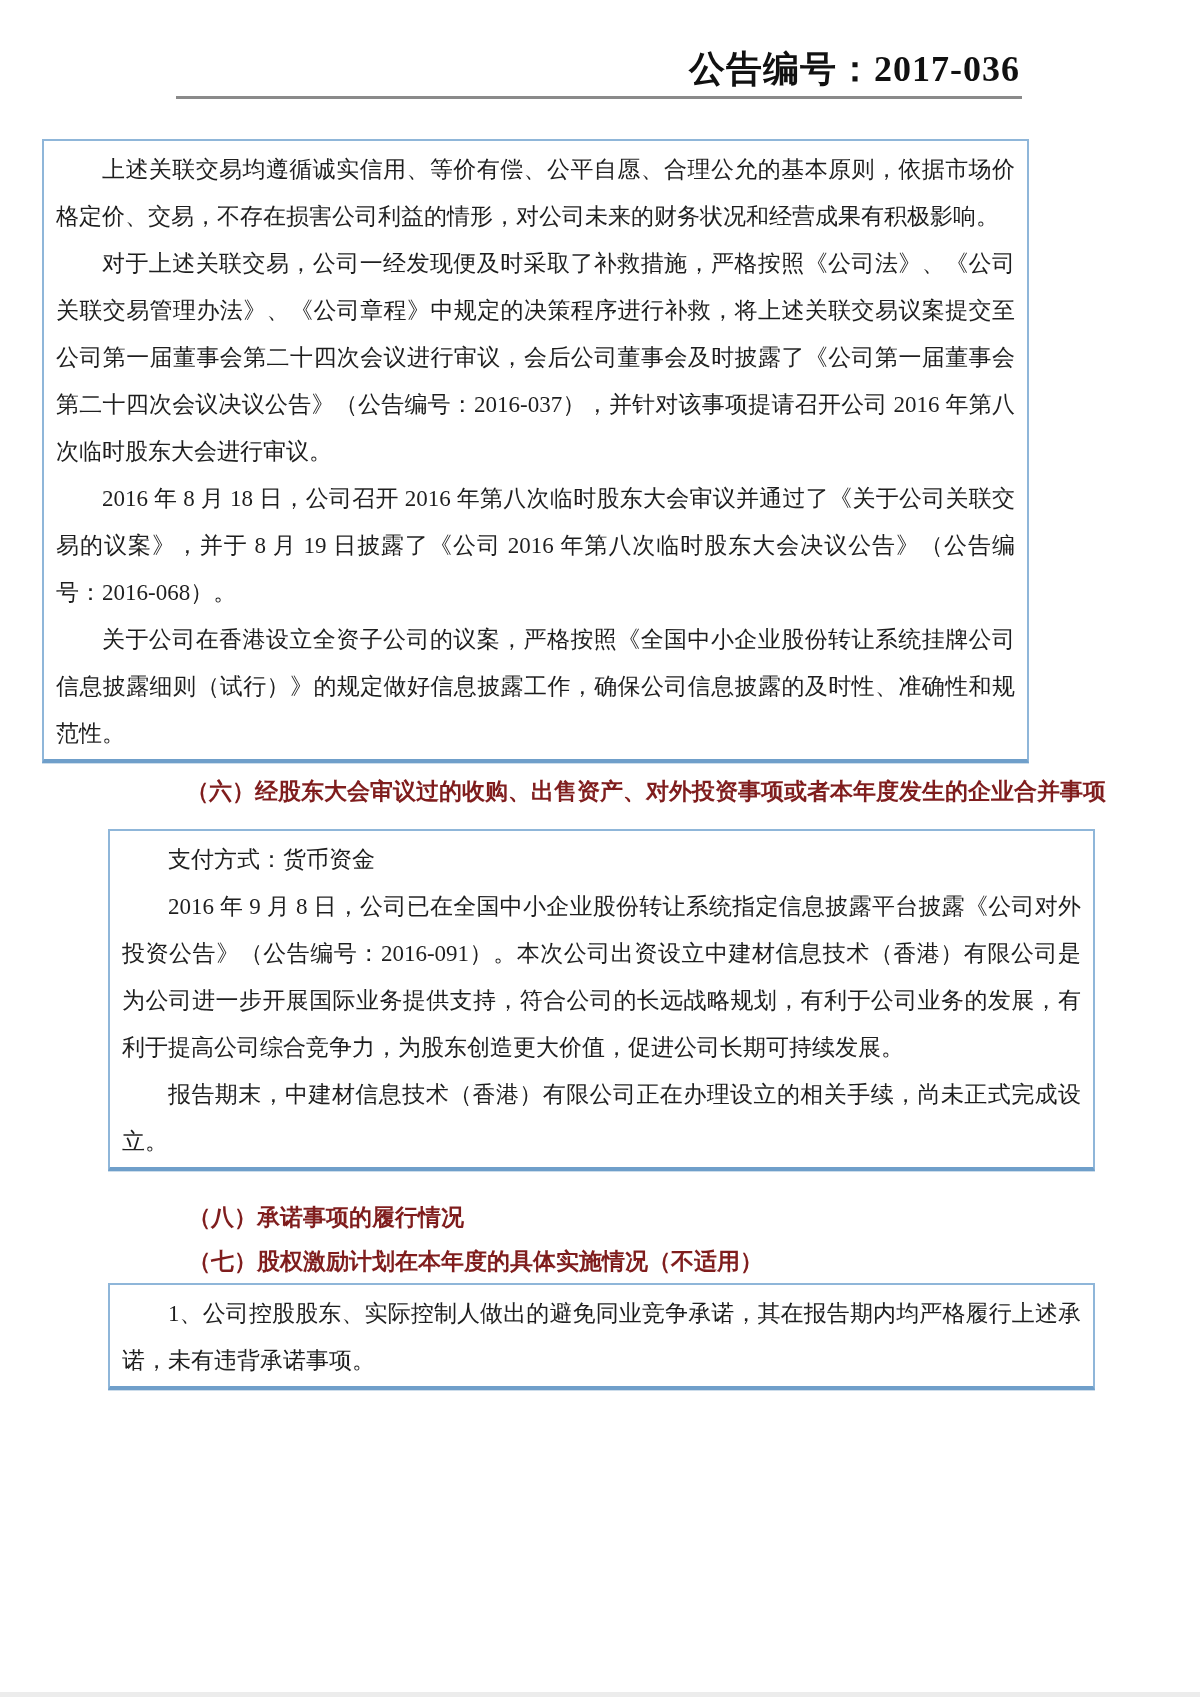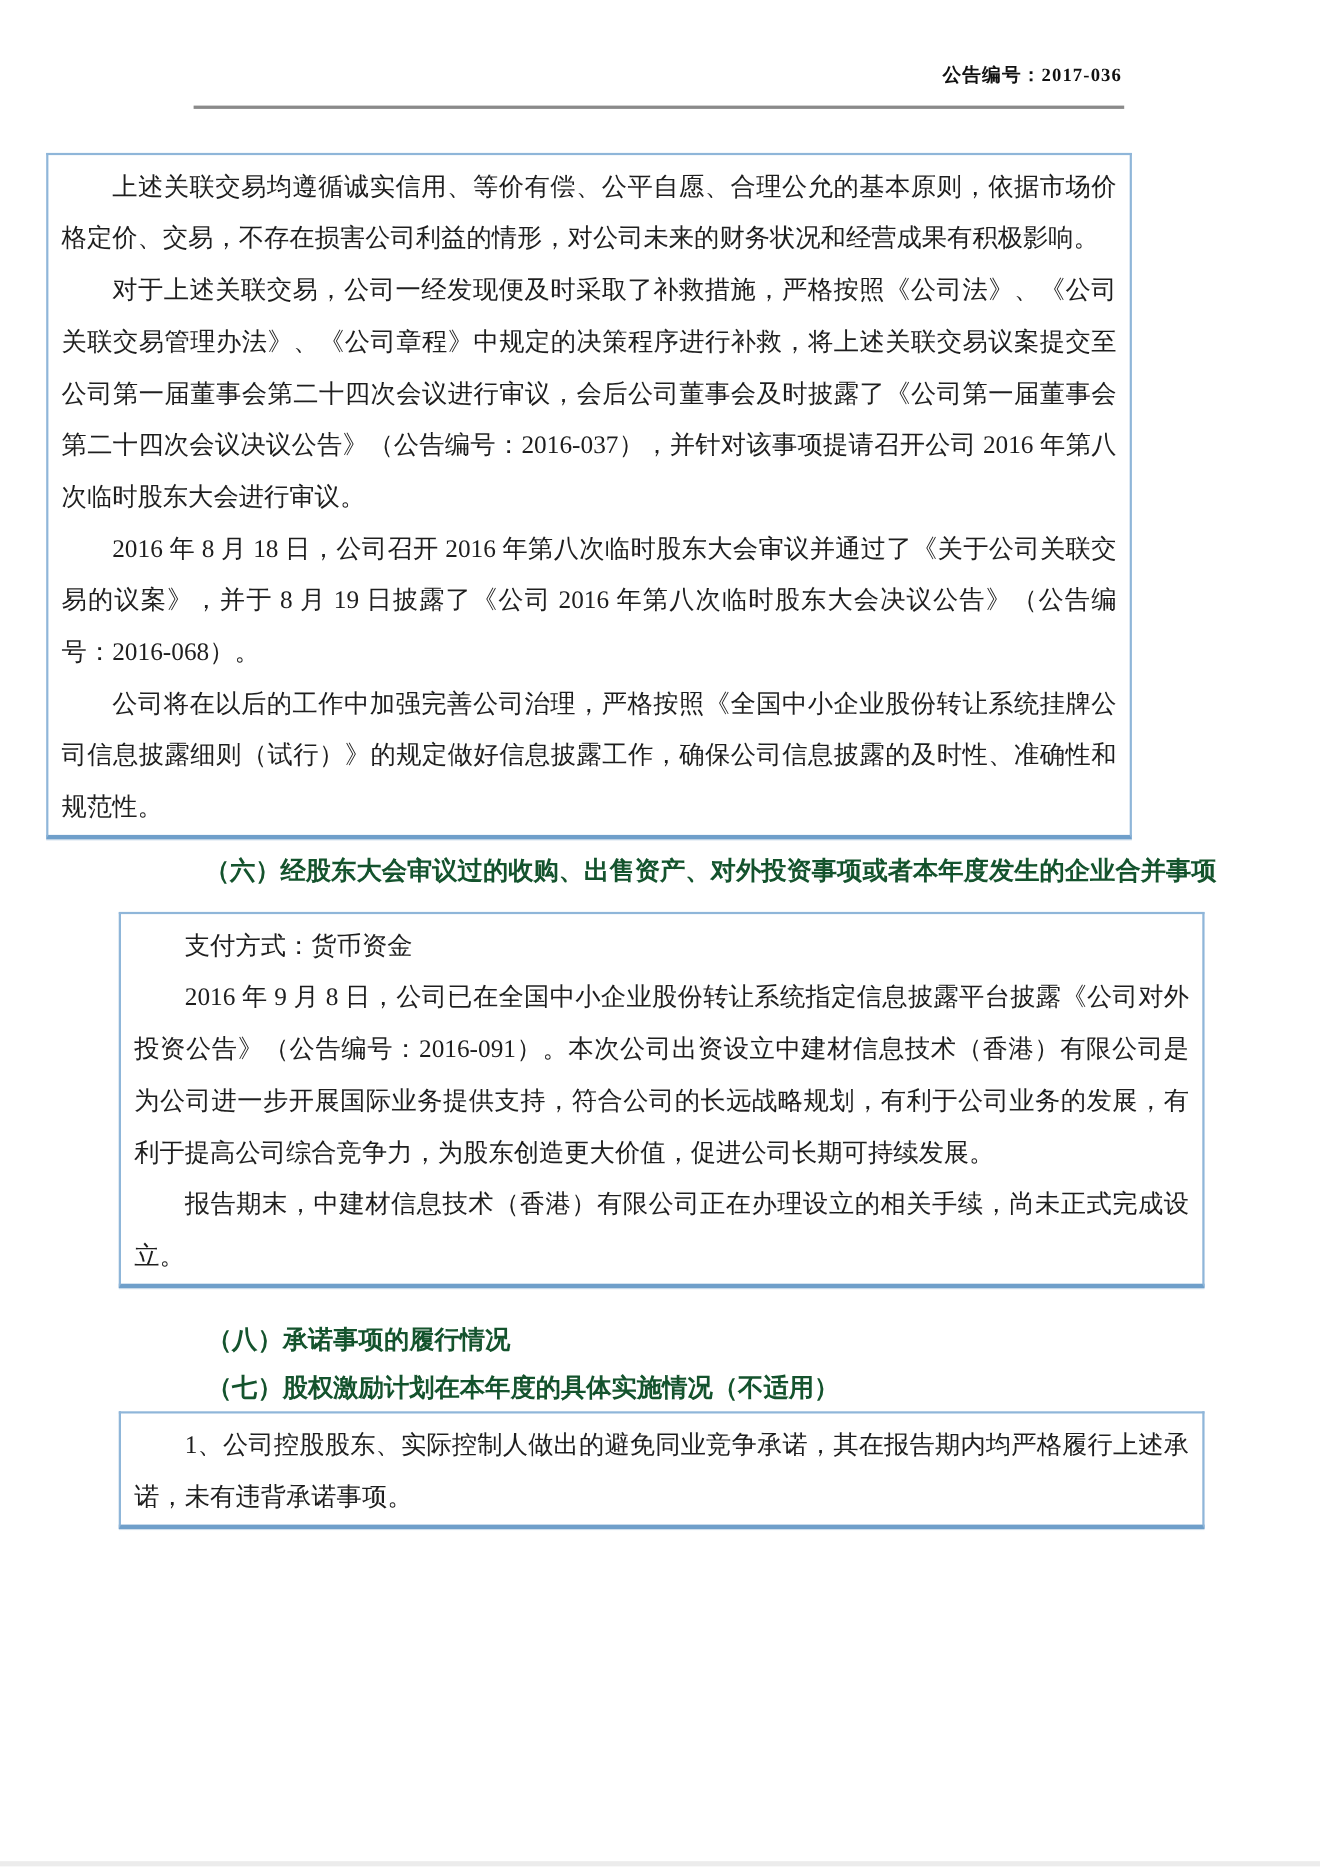--- a/index.html
+++ b/index.html
@@ -9,21 +9,21 @@
     margin:0 auto;
     background:#ffffff;
     overflow:hidden;
     font-family:"Liberation Serif","DejaVu Serif",serif;
     color:#1e1e1e;
   }
   .doc-number{
     padding-top:50px;
     padding-right:180px;
     text-align:right;
-    font-size:17px;
+    font-size:36px;
     font-weight:bold;
     line-height:38px;
     letter-spacing:1px;
     color:#111111;
   }
   .header-rule{
     margin:8px 0 0 176px;
     width:846px;height:3px;
     background:#8a8a8a;
   }
@@ -46,21 +46,21 @@
     color:#1e1e1e;
   }
   .box1{margin-top:40px;margin-left:42px;}
   .box2{margin-top:22px;}
   .box3{margin-top:6px;}
   .sec{
     margin:0;
     font-size:23px;
     font-weight:bold;
     line-height:32px;
-    color:#14532d;
+    color:#7f1d1d;
     font-family:"Liberation Sans","DejaVu Sans",sans-serif;
   }
   .sec-6{margin:12px 0 0 186px;}
   .sec-7{margin:12px 0 0 188px;}
   .sec-8{margin:30px 0 0 188px;}
   .page-bottom-edge{
     position:absolute;left:0;bottom:0;
     width:100%;height:5px;
     background:#ececec;
   }
@@ -71,21 +71,21 @@
 <div class="page">
 
   <div class="doc-number">公告编号：2017-036</div>
 
   <div class="header-rule"></div>
 
   <div class="textbox box1">
     <p>上述关联交易均遵循诚实信用、等价有偿、公平自愿、合理公允的基本原则，依据市场价格定价、交易，不存在损害公司利益的情形，对公司未来的财务状况和经营成果有积极影响。</p>
     <p>对于上述关联交易，公司一经发现便及时采取了补救措施，严格按照《公司法》、《公司关联交易管理办法》、《公司章程》中规定的决策程序进行补救，将上述关联交易议案提交至公司第一届董事会第二十四次会议进行审议，会后公司董事会及时披露了《公司第一届董事会第二十四次会议决议公告》（公告编号：2016-037），并针对该事项提请召开公司 2016 年第八次临时股东大会进行审议。</p>
     <p>2016 年 8 月 18 日，公司召开 2016 年第八次临时股东大会审议并通过了《关于公司关联交易的议案》，并于 8 月 19 日披露了《公司 2016 年第八次临时股东大会决议公告》（公告编号：2016-068）。</p>
-    <p>公司将在以后的工作中加强完善公司治理，严格按照《全国中小企业股份转让系统挂牌公司信息披露细则（试行）》的规定做好信息披露工作，确保公司信息披露的及时性、准确性和规范性。</p>
+    <p>关于公司在香港设立全资子公司的议案，严格按照《全国中小企业股份转让系统挂牌公司信息披露细则（试行）》的规定做好信息披露工作，确保公司信息披露的及时性、准确性和规范性。</p>
   </div>
 
   <h2 class="sec sec-6">（六）经股东大会审议过的收购、出售资产、对外投资事项或者本年度发生的企业合并事项</h2>
 
   <div class="textbox box2">
     <p>支付方式：货币资金</p>
     <p>2016 年 9 月 8 日，公司已在全国中小企业股份转让系统指定信息披露平台披露《公司对外投资公告》（公告编号：2016-091）。本次公司出资设立中建材信息技术（香港）有限公司是为公司进一步开展国际业务提供支持，符合公司的长远战略规划，有利于公司业务的发展，有利于提高公司综合竞争力，为股东创造更大价值，促进公司长期可持续发展。</p>
     <p>报告期末，中建材信息技术（香港）有限公司正在办理设立的相关手续，尚未正式完成设立。</p>
   </div>
 

